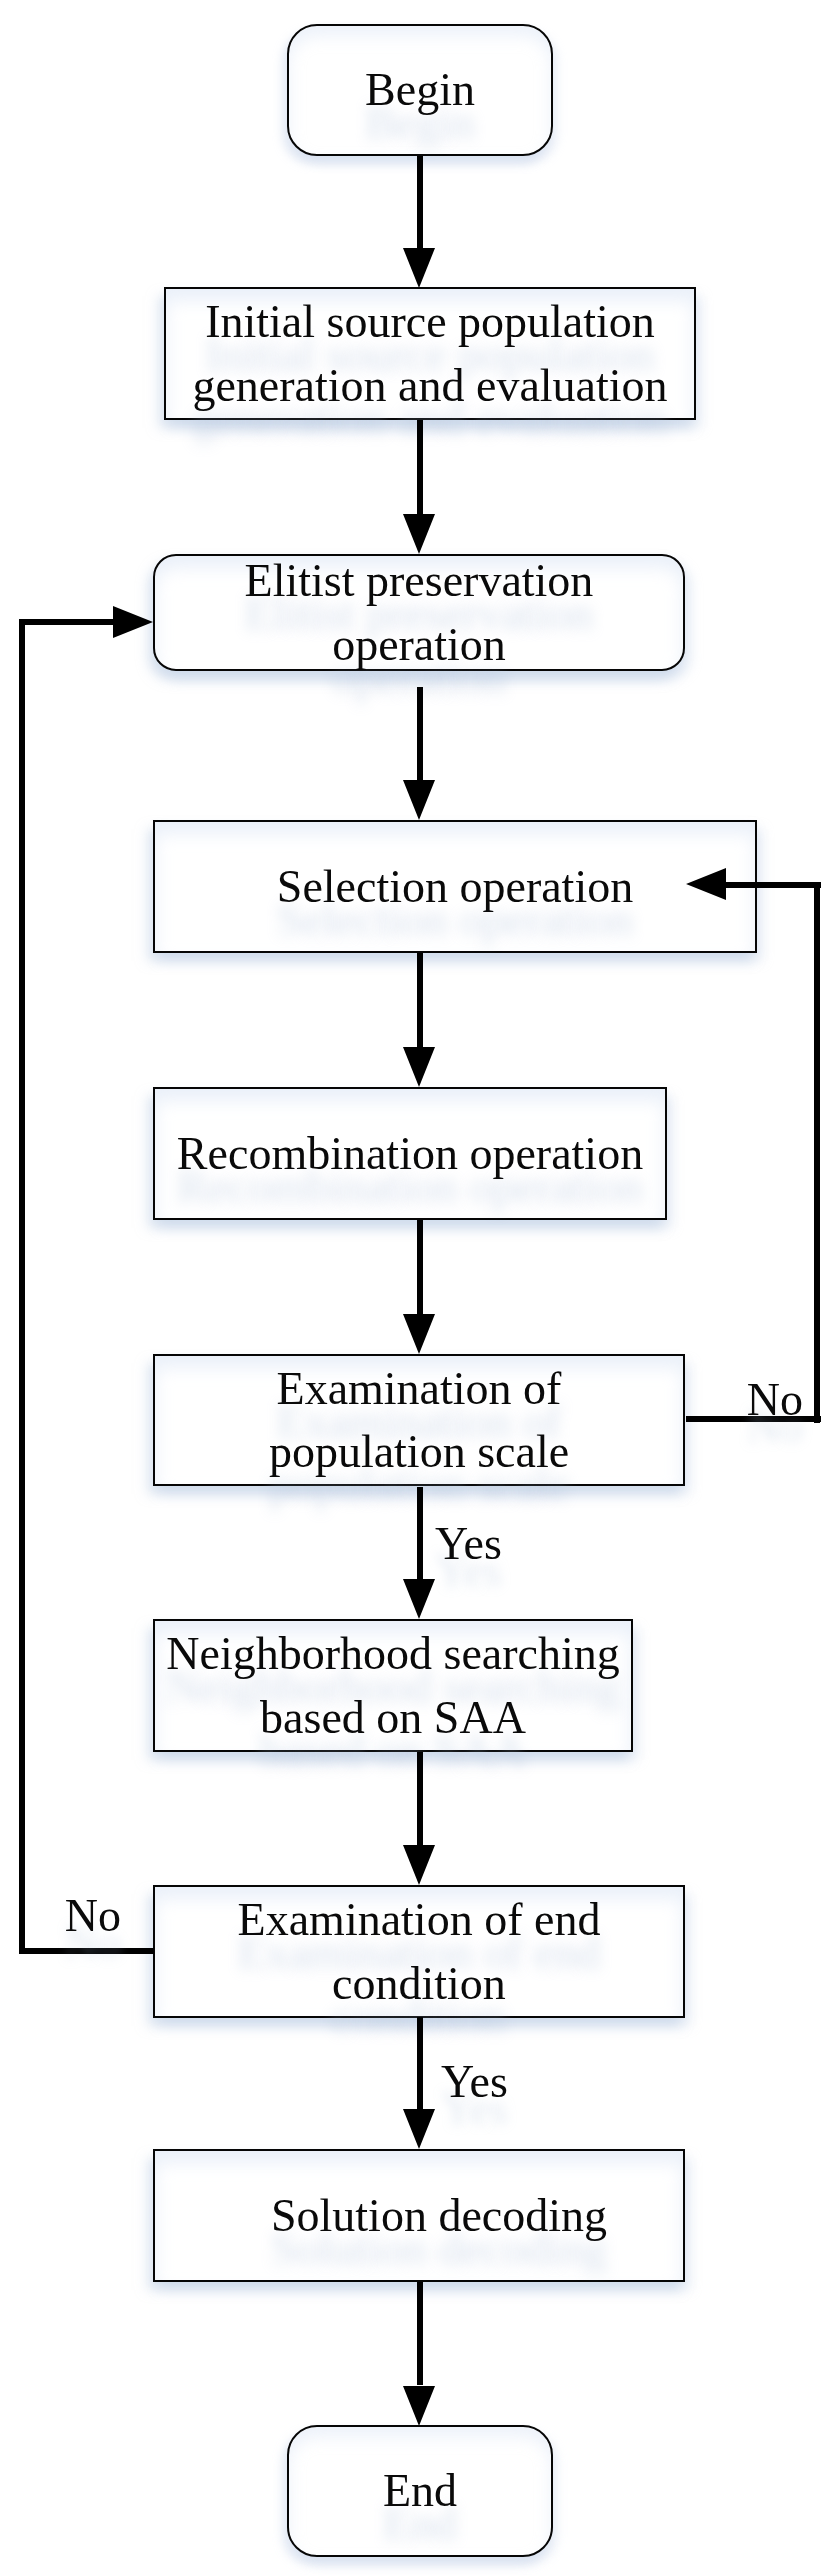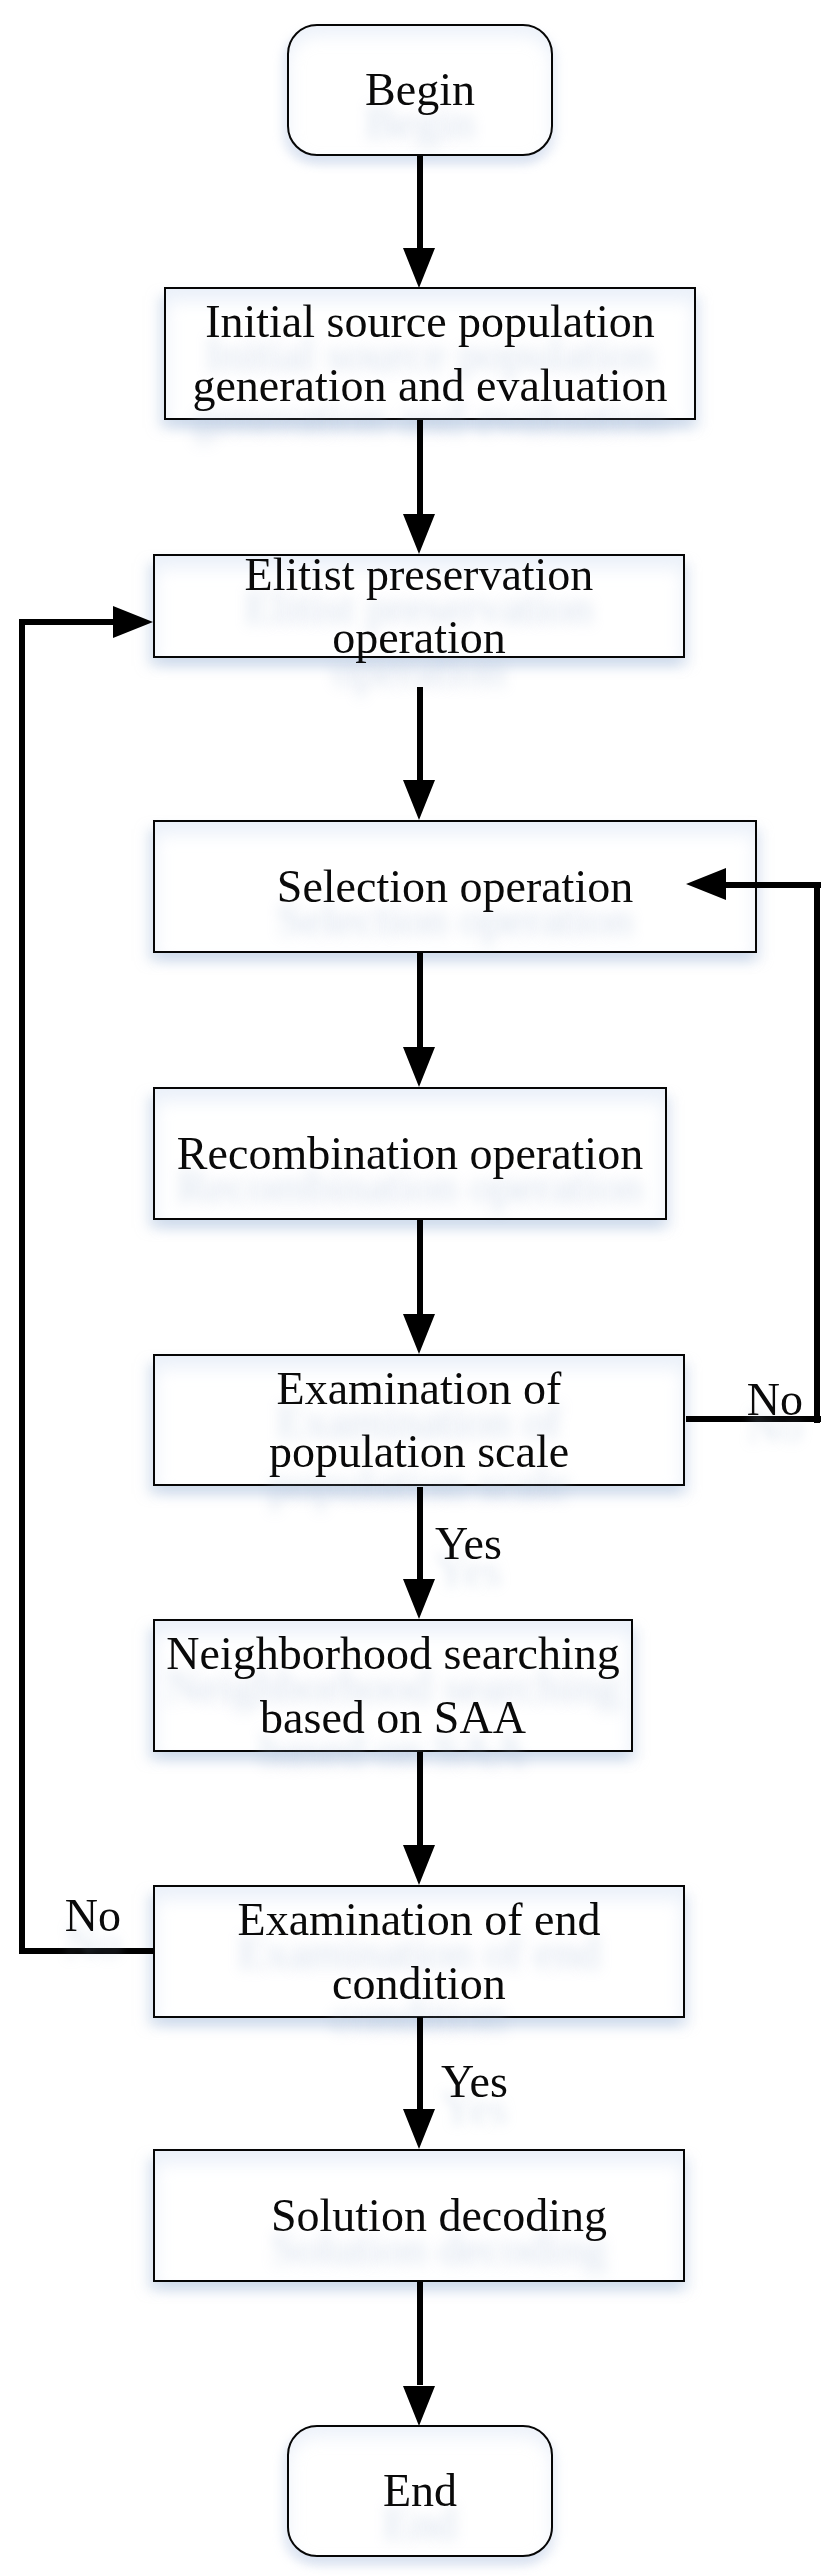--- a/index.html
+++ b/index.html
@@ -95,21 +95,21 @@
   <div class="arr-down" style="left:403px; top:248px;"></div>
 
   <div class="node" style="left:164px; top:287px; width:532px; height:133px;">
     <div class="label">Initial source population
 generation and evaluation</div>
   </div>
 
   <div class="vline" style="left:417px; top:420px; width:6.4px; height:94px;"></div>
   <div class="arr-down" style="left:403px; top:514px;"></div>
 
-  <div class="node" style="left:153px; top:554px; width:532px; height:104px;">
+  <div class="node" style="left:153px; top:554px; width:532px; height:117px;border-radius:23px;">
     <div class="label">Elitist preservation
 operation</div>
   </div>
 
   <div class="vline" style="left:417px; top:687px; width:6.4px; height:93px;"></div>
   <div class="arr-down" style="left:403px; top:780px;"></div>
 
   <div class="node" style="left:153px; top:820px; width:604px; height:133px;">
     <div class="label">Selection operation</div>
   </div>

